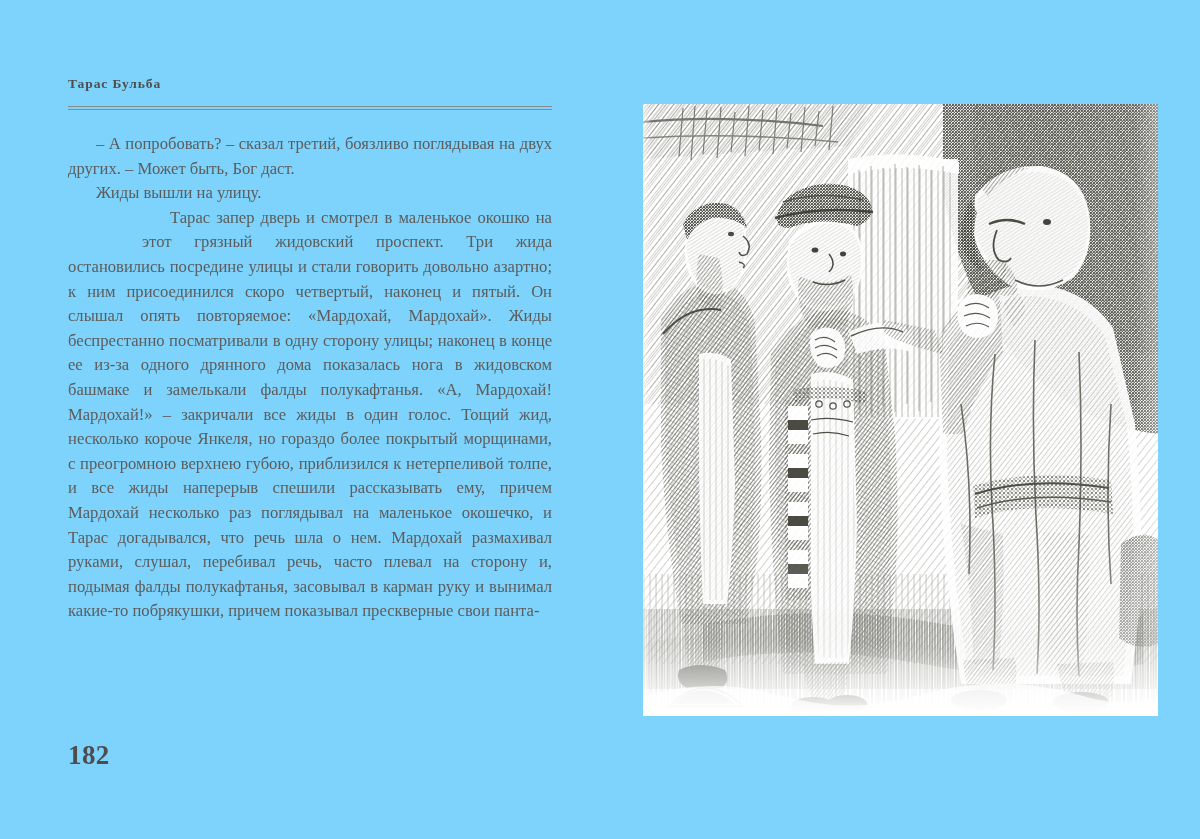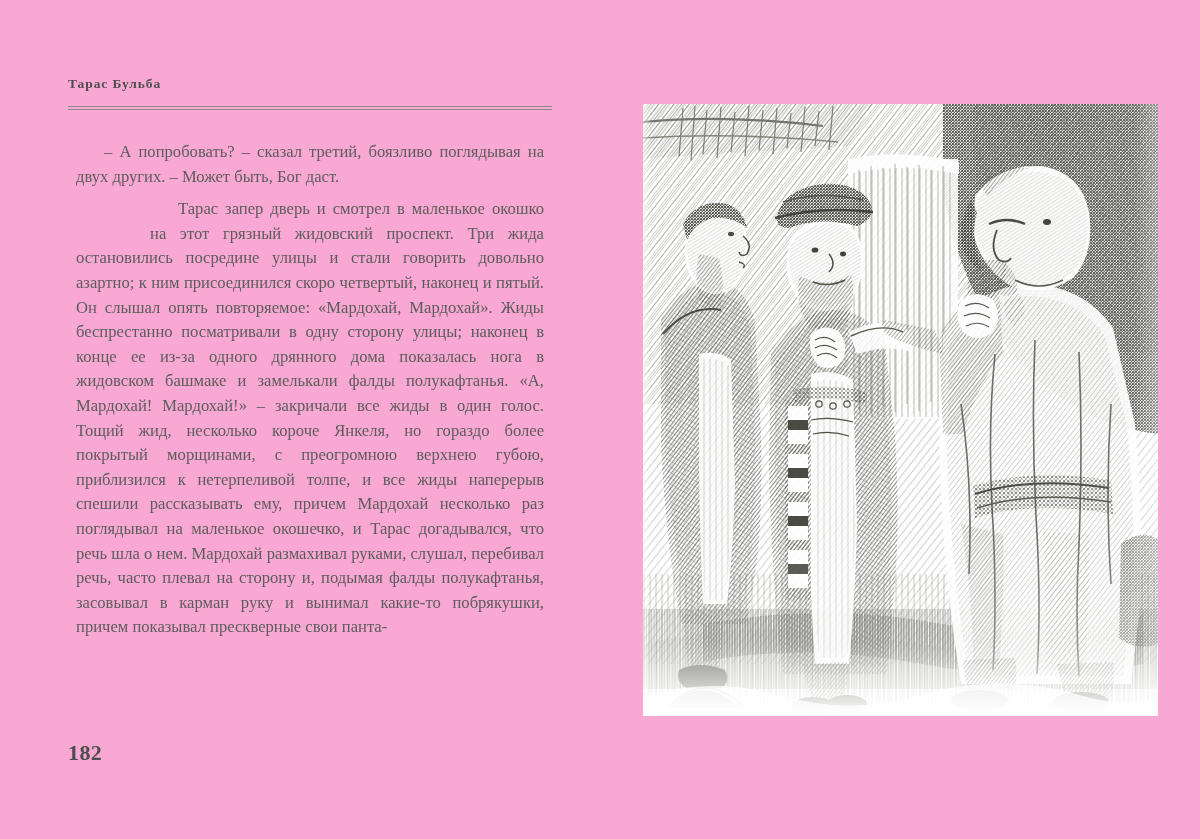--- a/index.html
+++ b/index.html
@@ -11,21 +11,21 @@
     width: 1200px;
     height: 839px;
     overflow: hidden;
     font-family: "Liberation Serif", "DejaVu Serif", serif;
   }
 
   #page {
     position: relative;
     width: 1200px;
     height: 839px;
-    background: #f9a8d4;
+    background: #7dd3fc;
   }
 
   
   #verso-page {
     position: absolute;
     left: 0;
     top: 0;
     width: 600px;
     height: 839px;
   }
@@ -65,42 +65,42 @@
     width: 484px;
     font-family: "Liberation Serif", "DejaVu Serif", serif;
     font-size: 16.6px;
     line-height: 24.6px;
     color: #5c5c5c;
     text-align: justify;
     text-justify: inter-word;
     -webkit-font-smoothing: antialiased;
   }
   #body-text p {
-    margin: 8px;
+    margin: 0;
     text-indent: 28px;
     hyphens: manual;
   }
   
   #body-text p.wrap-folio {
     text-indent: 28px;
   }
 
   #folio-float {
     float: left;
     width: 74px;
     height: 49px;
     shape-outside: inset(0);
   }
 
   #folio {
     position: absolute;
     left: 68px;
     top: 740px;
     font-family: "Liberation Serif", "DejaVu Serif", serif;
-    font-size: 22px;
+    font-size: 27px;
     font-weight: bold;
     color: #4d4d4d;
     letter-spacing: 0.4px;
   }
 
   
   #recto-page {
     position: absolute;
     left: 600px;
     top: 0;
@@ -128,20 +128,21 @@
 
     <div id="running-head">Тарас Бульба</div>
 
     <div id="header-rule">
       <div class="rule-line top"></div>
       <div class="rule-line bot"></div>
     </div>
 
     <div id="body-text">
       <p>– А попробовать? – сказал третий, боязливо поглядывая на двух других. – Может быть, Бог даст.</p>
+      <p>Жиды вышли на улицу.</p>
       <p class="wrap-folio">
         <span id="folio-float"></span>
         <span>Тарас запер дверь и смотрел в маленькое окошко на этот грязный жидовский проспект. Три жида остановились посредине улицы и стали говорить довольно азартно; к ним присоединился скоро четвертый, наконец и пятый. Он слышал опять повторяемое: «Мардохай, Мардохай». Жиды беспрестанно посматривали в одну сторону улицы; наконец в конце ее из-за одного дрянного дома показалась нога в жидовском башмаке и замелькали фалды полукафтанья. «А, Мардохай! Мардохай!» – закричали все жиды в один голос. Тощий жид, несколько короче Янкеля, но гораздо более покрытый морщинами, с преогромною верхнею губою, приблизился к нетерпеливой толпе, и все жиды наперерыв спешили рассказывать ему, причем Мардохай несколько раз поглядывал на маленькое окошечко, и Тарас догадывался, что речь шла о нем. Мардохай размахивал руками, слушал, перебивал речь, часто плевал на сторону и, подымая фалды полукафтанья, засовывал в карман руку и вынимал какие-то побрякушки, причем показывал прескверные свои панта-</span>
       </p>
     </div>
 
     <div id="folio">182</div>
   </div>
 
   <div id="recto-page">

